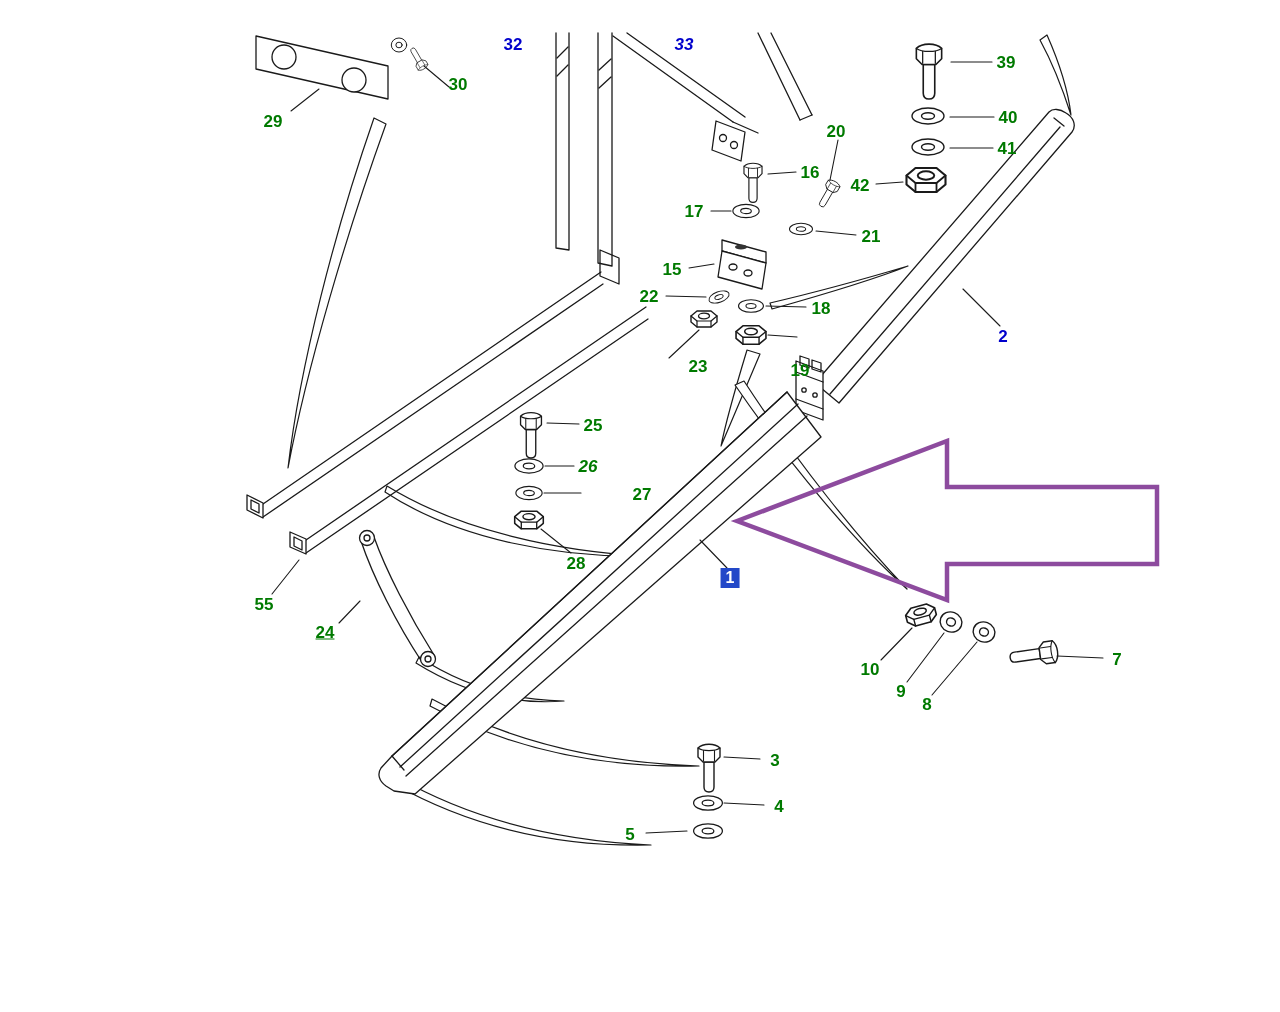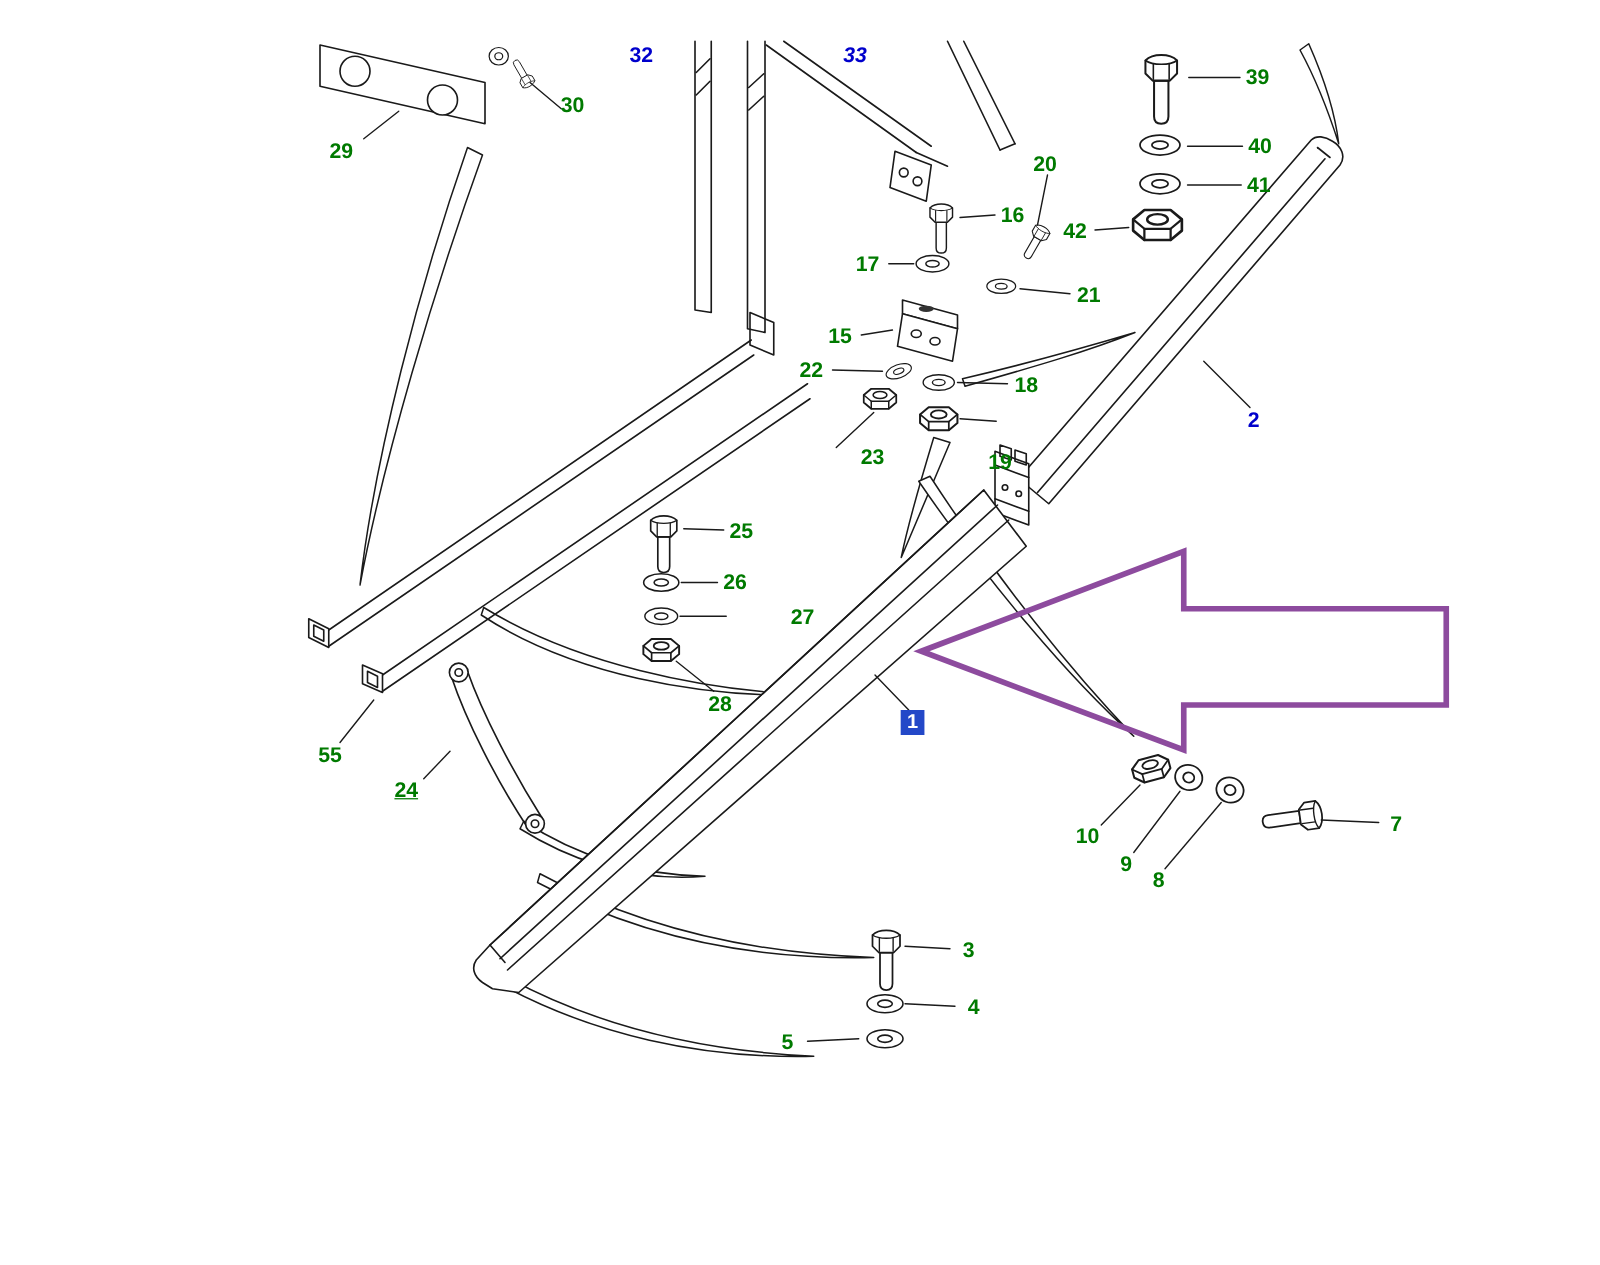--- a/index.html
+++ b/index.html
@@ -258,21 +258,21 @@
       <div class="callout green" style="left: 860px; top: 185px;">42</div>
       <div class="callout green" style="left: 694px; top: 211px;">17</div>
       <div class="callout green" style="left: 871px; top: 236px;">21</div>
       <div class="callout green" style="left: 672px; top: 269px;">15</div>
       <div class="callout green" style="left: 649px; top: 296px;">22</div>
       <div class="callout green" style="left: 821px; top: 308px;">18</div>
       <div class="callout green" style="left: 800px; top: 338px; margin-top: 32px;">19</div>
       <div class="callout green" style="left: 654px; top: 366px; margin-left: 44px;">23</div>
       <div class="callout blue" style="left: 1003px; top: 336px;">2</div>
       <div class="callout green" style="left: 593px; top: 425px;">25</div>
-      <div class="callout green" style="left: 588px; top: 466px;">26</div>
+      <div class="callout green" style="left: 588px; top: 466px; font-style: italic;">26</div>
       <div class="callout green" style="left: 594px; top: 494px; margin-left: 48px;">27</div>
       <div class="callout green" style="left: 576px; top: 563px;">28</div>
       <div class="callout green" style="left: 264px; top: 604px;">55</div>
       <div class="callout green" style="left: 325px; top: 632px; text-decoration: underline;">24</div>
       <div class="callout selected" style="left: 730px; top: 578px;">1</div>
       <div class="callout green" style="left: 870px; top: 669px;">10</div>
       <div class="callout green" style="left: 901px; top: 691px;">9</div>
       <div class="callout green" style="left: 927px; top: 704px;">8</div>
       <div class="callout green" style="left: 1117px; top: 659px;">7</div>
       <div class="callout green" style="left: 775px; top: 760px;">3</div>

